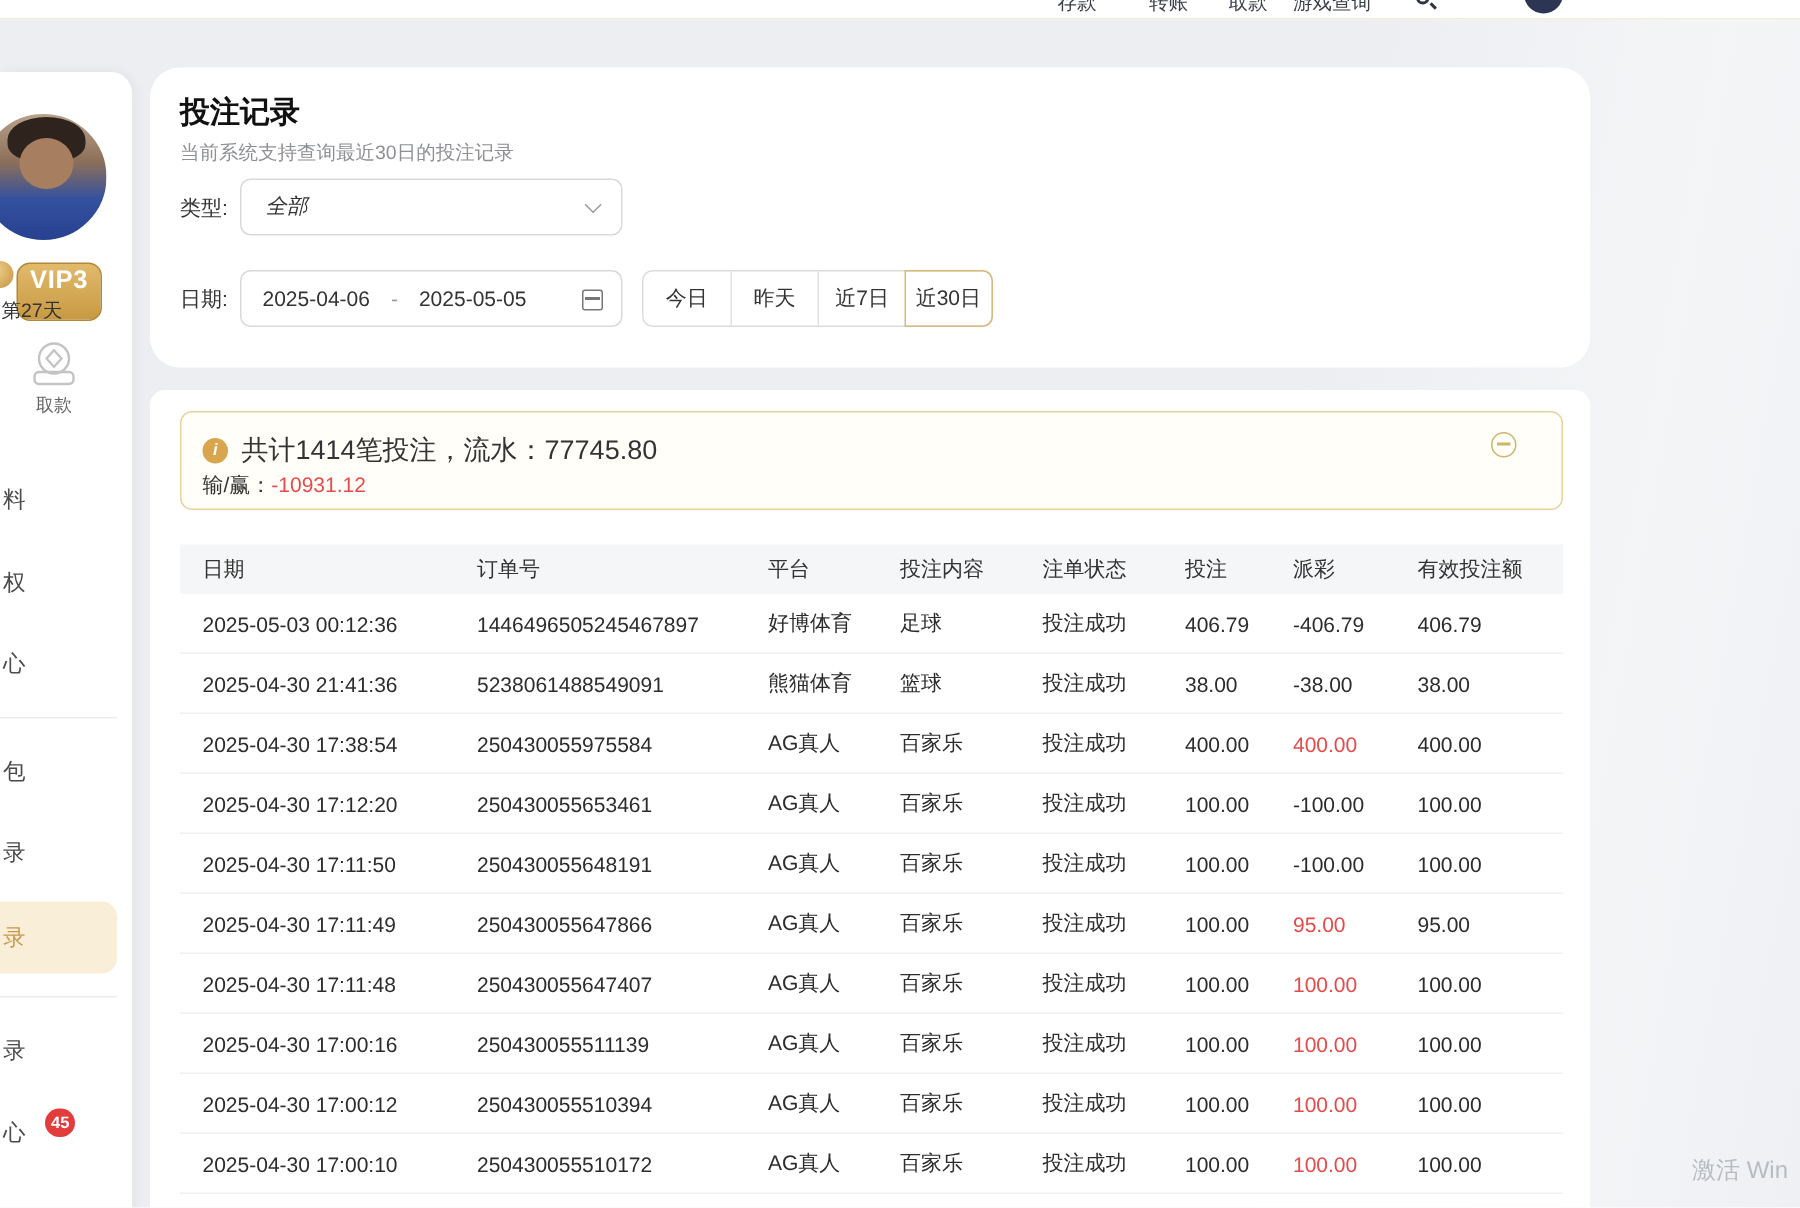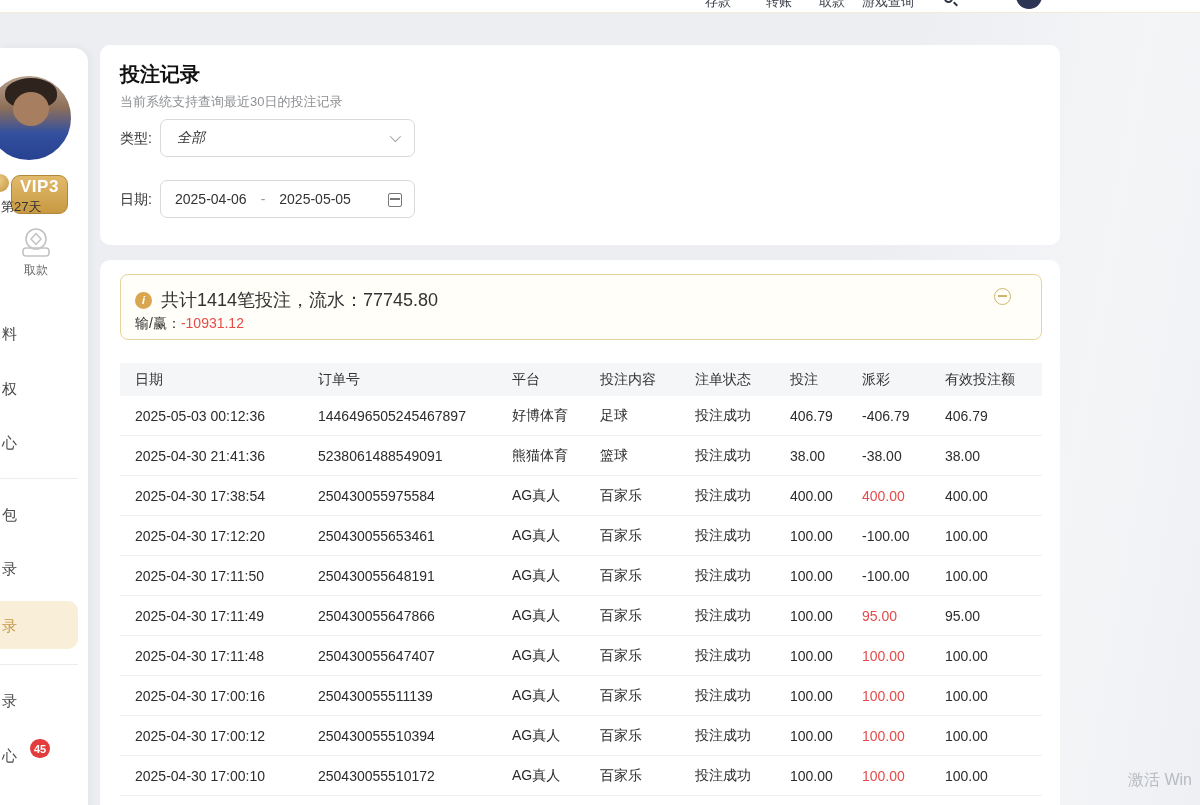--- a/index.html
+++ b/index.html
@@ -46,21 +46,21 @@
   .mi5 { top:566px; color:#c79a4b; }
   .mi6 { top:641px; } .mi7 { top:696px; }
   .active-pill { position:absolute; left:-12px; top:553px; width:90px; height:48px;
                background:#f9eed8; border-radius:10px; }
   .side-div { position:absolute; left:0; width:78px; height:1px; background:#ececec; }
   .sd0 { top:430px; } .sd1 { top:616px; }
   .count-badge { position:absolute; left:30px; top:691px; min-width:19px; height:19px;
                border-radius:10px; background:#e23c3c; color:#fff; font-size:11px; font-weight:bold;
                display:flex; align-items:center; justify-content:center; padding:0 4px; }
   
-  .card { position:absolute; background:#fff; border-radius:10px; }
+  .card { position:absolute; background:#fff; border-radius:20px; }
   .card1 { left:100px; top:45px; width:960px; height:200px; }
   .page-title { position:absolute; left:20px; top:16px; font-size:20px; font-weight:bold; color:#111; }
   .page-sub { position:absolute; left:20px; top:48px; font-size:13px; color:#8e9093; }
   .f-label { position:absolute; font-size:14px; color:#333; }
   .lbl-type { left:20px; top:85px; }
   .lbl-date { left:20px; top:146px; }
   .select-box { position:absolute; left:60px; top:74px; width:255px; height:38px;
                border:1px solid #d9d9d9; border-radius:7px; background:#fff; cursor:pointer;
                display:flex; align-items:center; padding:0 16px; font-size:14px; color:#333;font-style:italic; }
   .chevron { position:absolute; right:16px; top:14px; width:8px; height:8px;
@@ -161,20 +161,26 @@
   </div>
 
   <span class="f-label lbl-date">日期:</span>
   <div class="date-box">
     <span>2025-04-06</span>
     <span class="sep">-</span>
     <span>2025-05-05</span>
     <span class="cal-ic"></span>
   </div>
 
+  <div class="quick-group">
+    <div class="seg">今日</div>
+    <div class="seg">昨天</div>
+    <div class="seg">近7日</div>
+    <div class="seg active">近30日</div>
+  </div>
 
 </div>
 
 <div class="card card2">
   <div class="summary">
     <div class="sum-line1">
       <span class="info-ic">i</span>
       <span class="sum-text">共计1414笔投注，流水：77745.80</span>
     </div>
     <div class="sum-line2">

